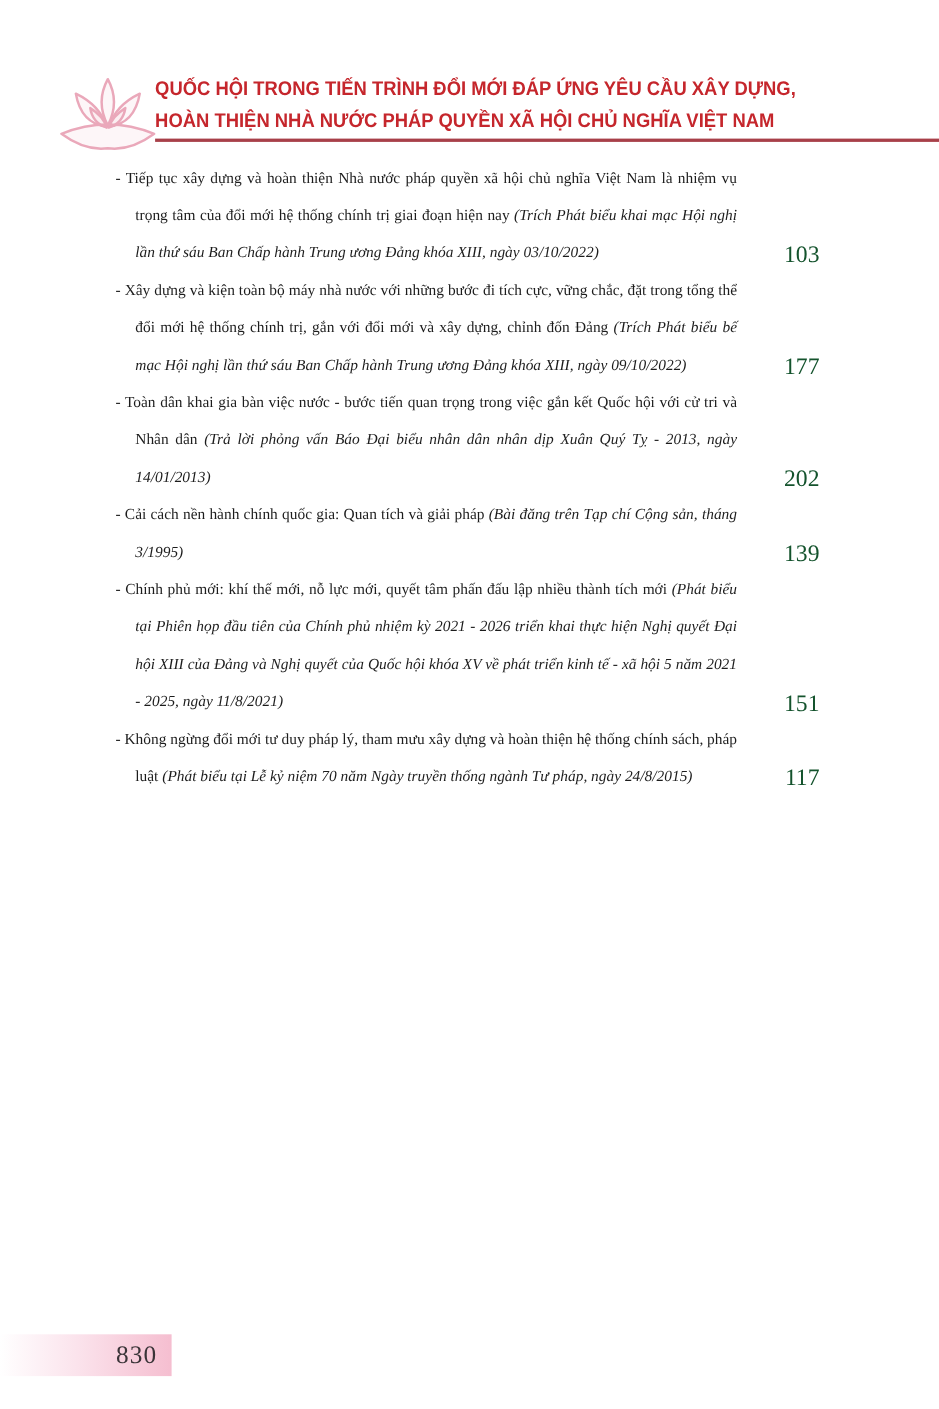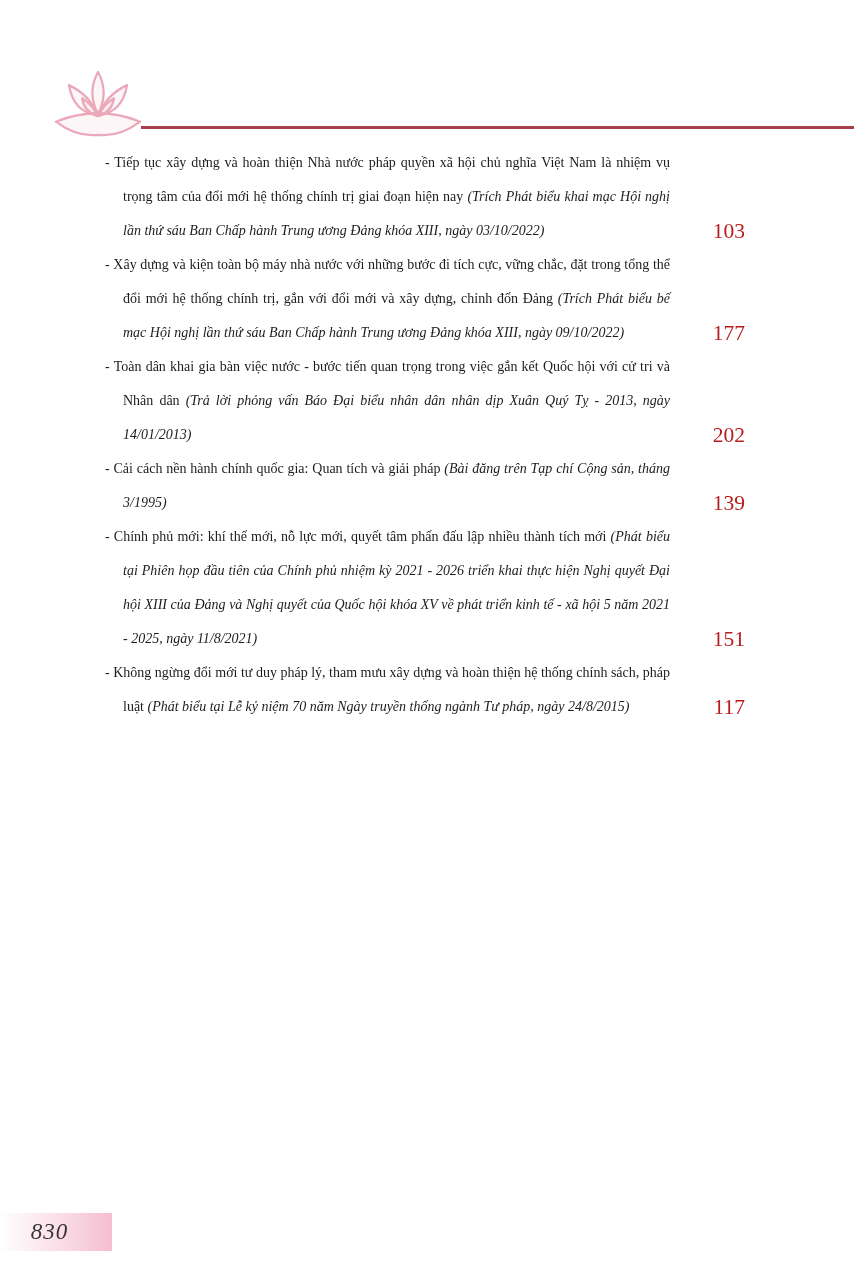--- a/index.html
+++ b/index.html
@@ -79,33 +79,32 @@
   }
   .toc-entry-text .italic {
     font-style: italic;
   }
   .toc-entry-page {
     position: absolute;
     right: 0;
     bottom: 0;
     font-size: 21.5px;
     line-height: 34px;
-    color: #b91c1c;
+    color: #14532d;
   }
 
   
   .footer-bar {
     position: absolute;
     left: 0;
     top: 1213px;
-    width: 112px;
+    width: 156px;
     height: 38px;
     background: linear-gradient(to right, #ffffff 0%, #fbe3ec 45%, #f5bed0 100%);
-    text-align: center;
-    font-style: italic;
+    text-align: right;
   }
   .footer-page-number {
     display: inline-block;
     padding-right: 13px;
     font-size: 23px;
     line-height: 38px;
     color: #3a3438;
     letter-spacing: 1px;
   }
 </style>
@@ -116,20 +115,24 @@
   <svg class="lotus" viewBox="0 0 96 80" aria-hidden="true">
     <g fill="rgba(238,170,186,0.10)" stroke="#eaa8ba" stroke-width="2.4" stroke-linejoin="round">
       <path d="M48 8 Q60 30 48 53 Q36 30 48 8 Z"></path>
       <path d="M17 22 Q40 33 47 54 Q22 51 17 22 Z"></path>
       <path d="M79 22 Q56 33 49 54 Q74 51 79 22 Z"></path>
       <path d="M31 36 Q44 44 47 55 Q33 50 31 36 Z"></path>
       <path d="M65 36 Q52 44 49 55 Q63 50 65 36 Z"></path>
       <path d="M3 61 Q48 43 93 61 Q70 78 48 75 Q26 78 3 61 Z"></path>
     </g>
   </svg>
+  <div class="header-titles">
+    <span class="header-line">QUỐC HỘI TRONG TIẾN TRÌNH ĐỔI MỚI ĐÁP ỨNG YÊU CẦU XÂY DỰNG,</span><br>
+    <span class="header-line">HOÀN THIỆN NHÀ NƯỚC PHÁP QUYỀN XÃ HỘI CHỦ NGHĨA VIỆT NAM</span>
+  </div>
   <div class="header-rule"></div>
 </header>
 
 <ol class="toc-list">
     <li class="toc-entry">
     <div class="toc-entry-text">- <span class="normal">Tiếp tục xây dựng và hoàn thiện Nhà nước pháp quyền xã hội chủ nghĩa Việt Nam là nhiệm vụ trọng tâm của đổi mới hệ thống chính trị giai đoạn hiện nay </span><span class="italic">(Trích Phát biểu khai mạc Hội nghị lần thứ sáu Ban Chấp hành Trung ương Đảng khóa XIII, ngày 03/10/2022)</span></div>
     <span class="toc-entry-page">103</span>
   </li>
     <li class="toc-entry">
     <div class="toc-entry-text">- <span class="normal">Xây dựng và kiện toàn bộ máy nhà nước với những bước đi tích cực, vững chắc, đặt trong tổng thể đổi mới hệ thống chính trị, gắn với đổi mới và xây dựng, chỉnh đốn Đảng </span><span class="italic">(Trích Phát biểu bế mạc Hội nghị lần thứ sáu Ban Chấp hành Trung ương Đảng khóa XIII, ngày 09/10/2022)</span></div>

